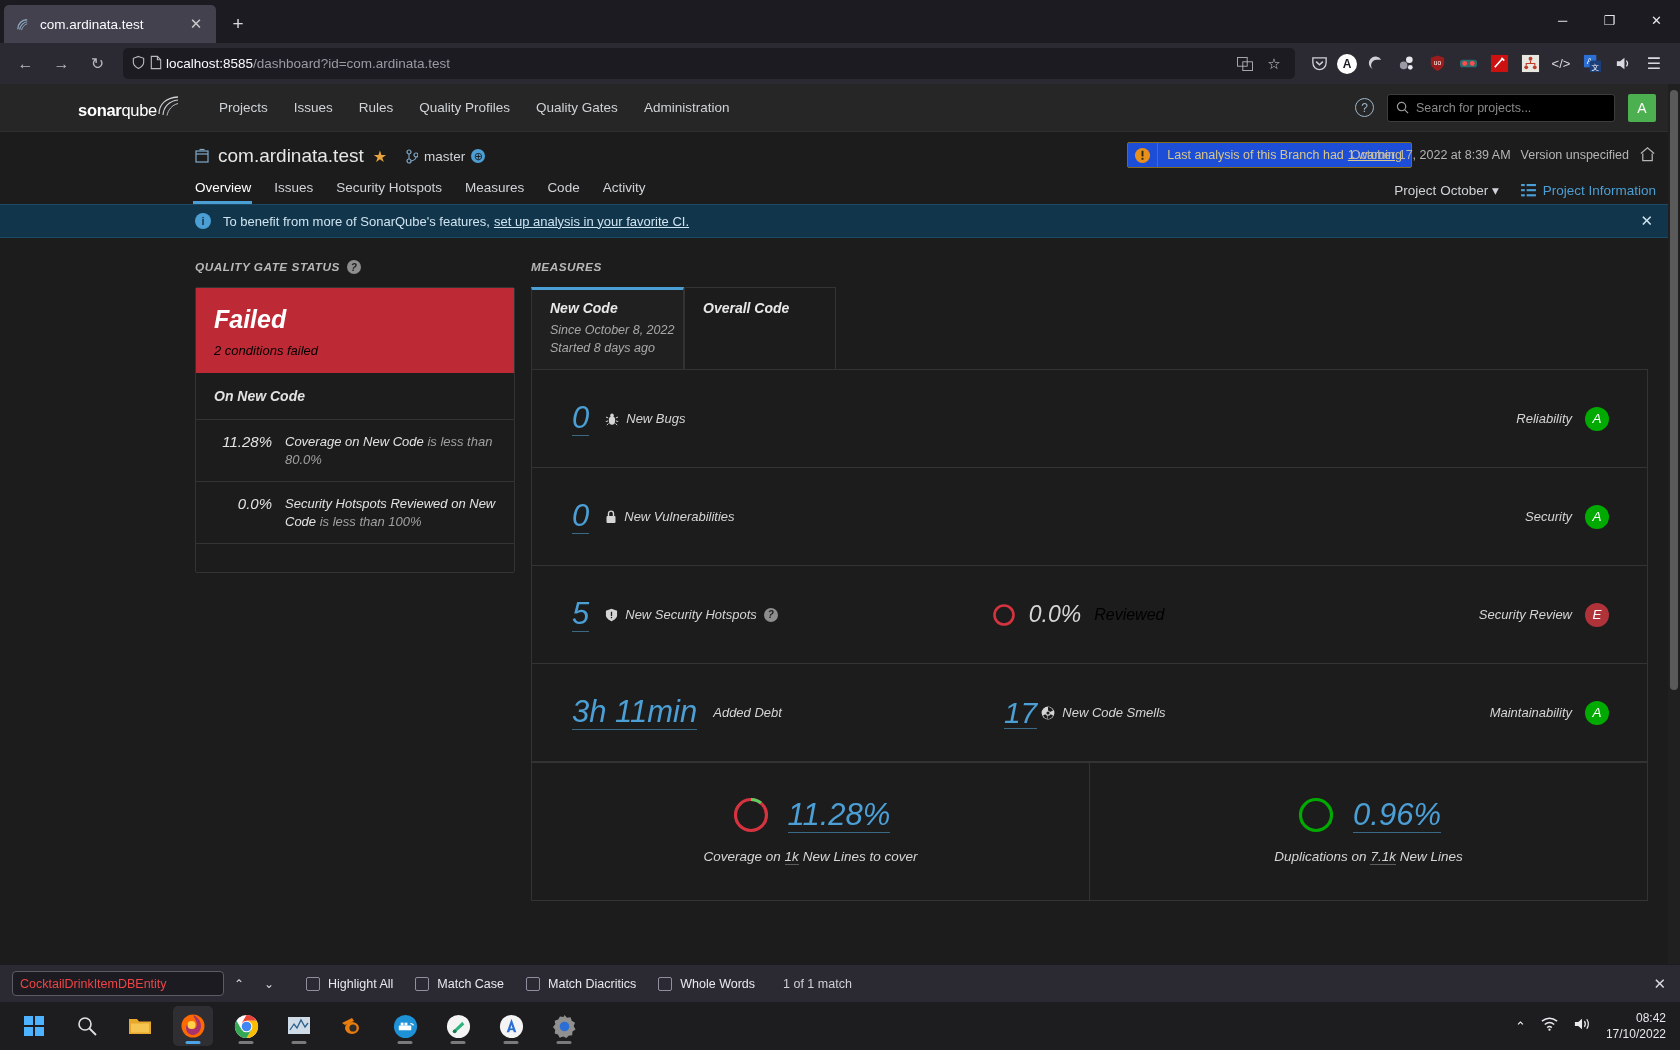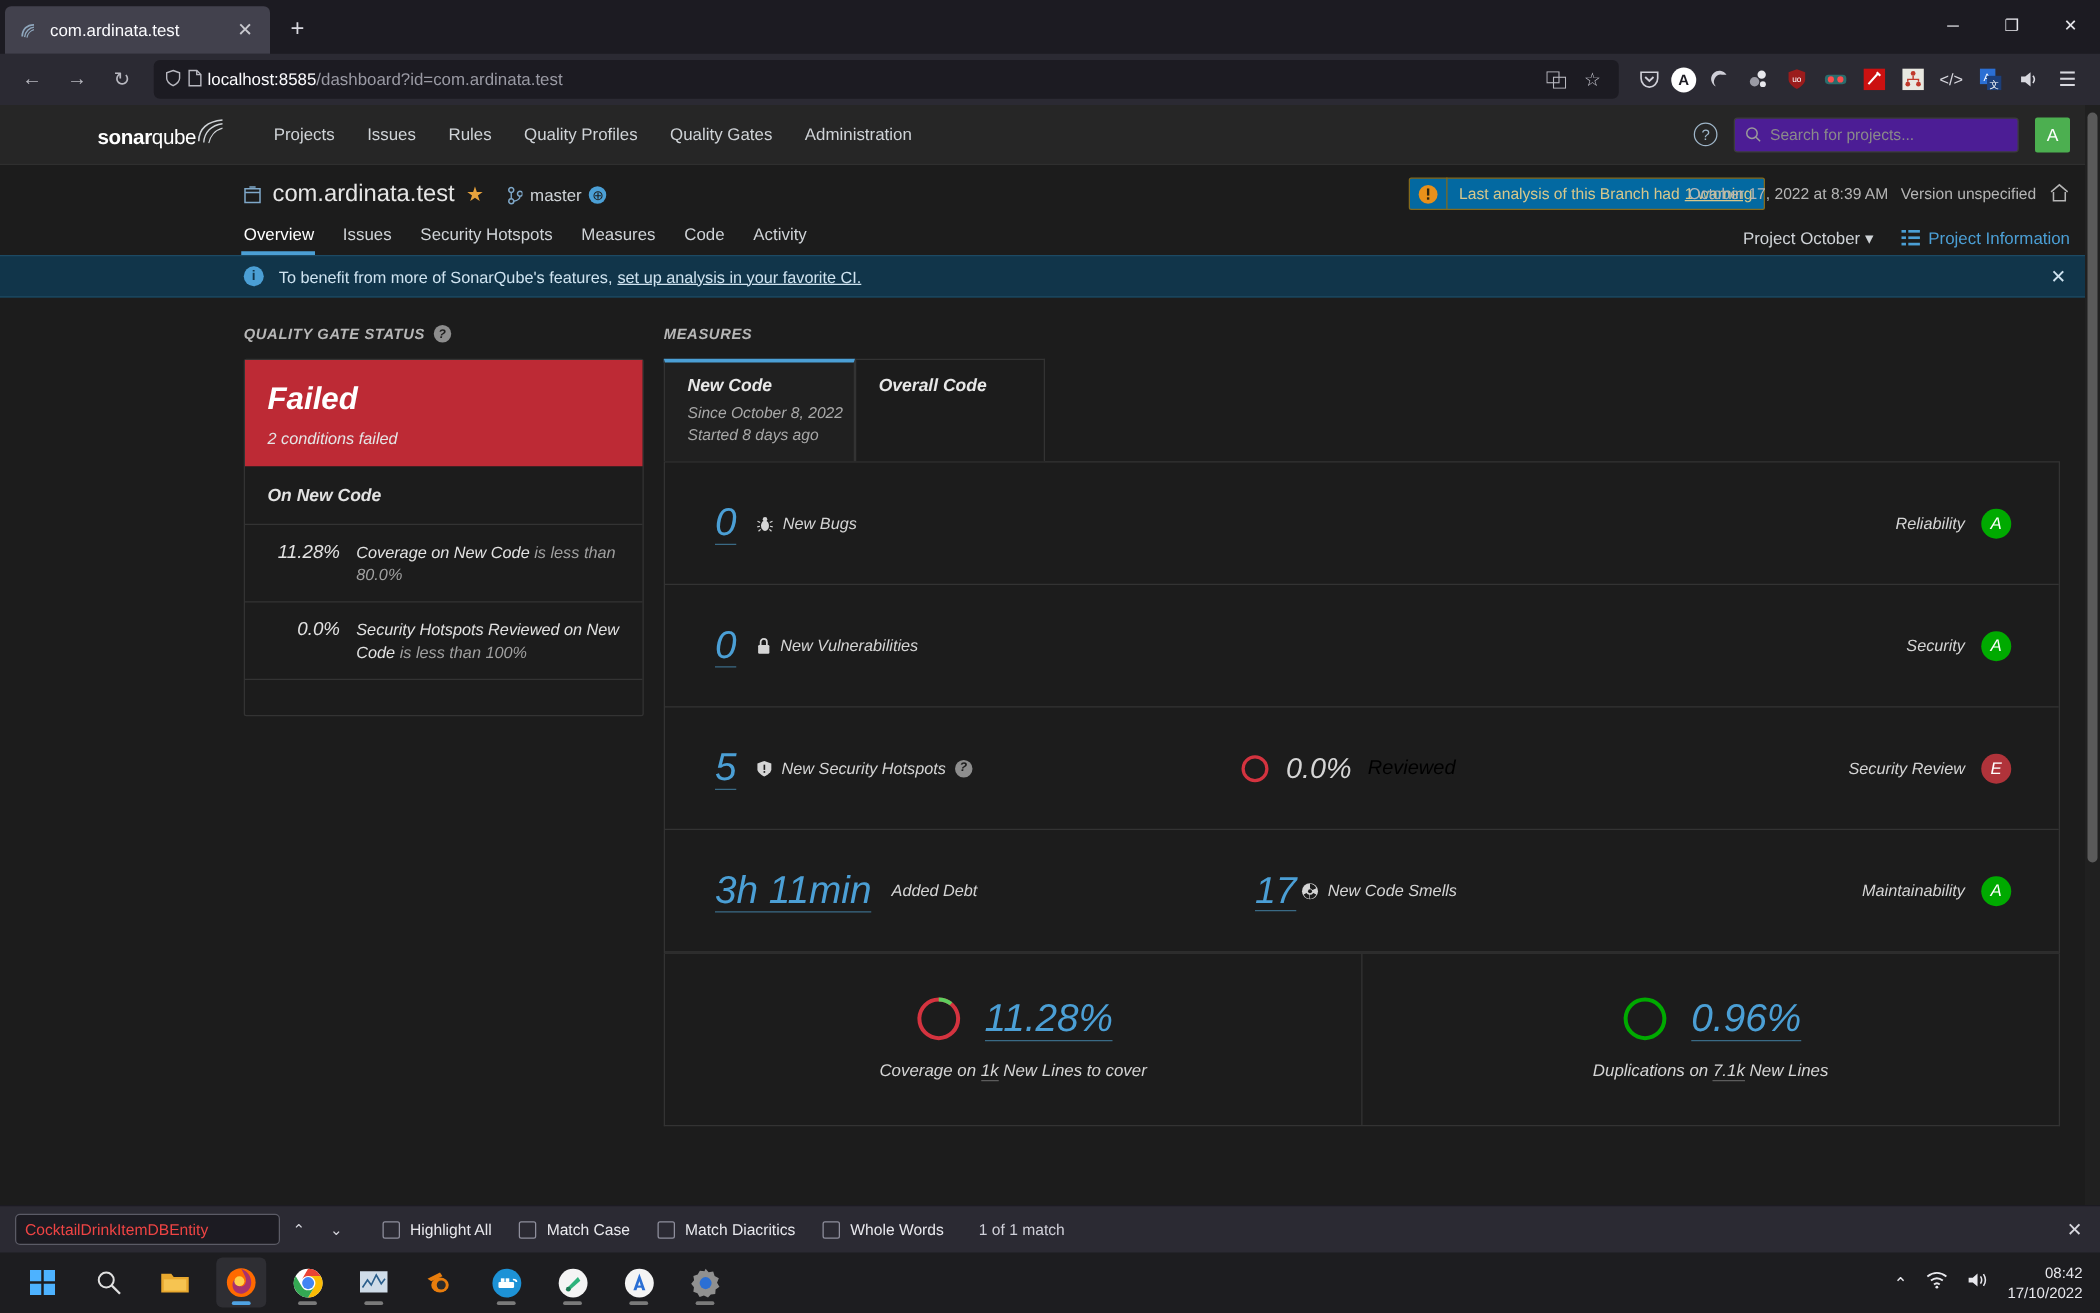--- a/index.html
+++ b/index.html
@@ -47,32 +47,32 @@
   .scroll-thumb { position: absolute; right: 2px; top: 6px; width: 8px; height: 600px; background: #5a5a5a; border-radius: 4px; }
 
   
   .sq-nav { height: 48px; background: #262626; display: flex; align-items: center; padding: 0 24px 0 78px; gap: 0; border-bottom: 1px solid #2f2f2f;}
   .sq-logo { display: flex; align-items: baseline; margin-right: 26px; }
   .sq-logo .lg1 { color: #fff; font-weight: bold; font-size: 16.5px; letter-spacing: -0.3px; }
   .sq-logo .lg2 { color: #fff; font-size: 16.5px; letter-spacing: -0.3px; }
   .sq-nav-item { color: #cfd3d7; font-size: 13.5px; padding: 0 13px; height: 48px; display: flex; align-items: center; }
   .sq-nav-right { margin-left: auto; display: flex; align-items: center; gap: 13px; }
   .help-icon { width: 19px; height: 19px; border-radius: 50%; border: 1.4px solid #9fb6c9; color:#9fb6c9; display:flex; align-items:center; justify-content:center; font-size: 12px; }
-  .search-box { width: 228px; height: 28px; background: #4c1d95; border: 1px solid #3d3d3d; border-radius: 3px; display: flex; align-items: center; gap: 7px; padding: 0 8px; color: #8a8a8a; font-size: 12.5px; }
+  .search-box { width: 228px; height: 28px; background: #000000; border: 1px solid #3d3d3d; border-radius: 3px; display: flex; align-items: center; gap: 7px; padding: 0 8px; color: #8a8a8a; font-size: 12.5px; }
   .avatar-sq { width: 28px; height: 28px; background: #4caf50; color:#fff; display:flex; align-items:center; justify-content:center; font-size: 14px; border-radius: 2px; }
 
   
   .proj-head { padding: 13px 24px 0 195px; position: relative; }
   .proj-line { display: flex; align-items: center; gap: 9px; }
   .proj-name { color: #e6e6e6; font-size: 19px; }
   .star { color: #e8a33d; font-size: 16px; }
   .branch { display: flex; align-items: center; gap: 6px; color: #cfd3d7; font-size: 13.5px; margin-left: 10px; }
   .branch-plus { width: 14px; height: 14px; border-radius: 50%; background: #4b9fd5; color: #1c1c1c; font-size: 11px; display:flex; align-items:center; justify-content:center; }
 
-  .warn-box { position: absolute; right: 268px; top: 10px; display: flex; align-items: center; border: 1px solid #846a1c; background: #0369a1; border-radius: 2px; height: 26px; }
+  .warn-box { position: absolute; right: 268px; top: 10px; display: flex; align-items: center; border: 1px solid #846a1c; background: #1d4ed8; border-radius: 2px; height: 26px; }
   .warn-ico { width: 29px; display:flex; align-items:center; justify-content:center; }
   .warn-txt { color: #d7c78b; font-size: 12.5px; padding: 0 9px; border-left: 1px solid #846a1c; height: 26px; display:flex; align-items:center; gap:4px; }
   .warn-link { color: #d7c78b; text-decoration: underline; }
   .meta-right { position: absolute; right: 24px; top: 14px; display: flex; align-items: center; gap: 10px; color: #b5b5b5; font-size: 12.5px; }
 
   .proj-tabs { display: flex; gap: 0; margin-top: 13px; padding-left: 0; }
   .ptab { color: #cfd3d7; font-size: 13.5px; padding: 0 12px 9px 0; margin-right: 11px; position: relative; }
   .ptab.active { color: #fff; }
   .ptab.active::after { content:''; position:absolute; left:-2px; right:11px; bottom:0; height: 3px; background:#4b9fd5; }
   .proj-right2 { position: absolute; right: 24px; bottom: 6px; display: flex; align-items: center; gap: 22px; font-size: 13.5px; }
@@ -88,21 +88,21 @@
   
   .content { display: flex; padding: 22px 32px 0 195px; gap: 16px; font-style: italic; }
   .col-left { width: 320px; flex: 0 0 320px; }
   .col-right { flex: 1; }
   .sect-title { color: #b7b7b7; font-size: 11.8px; font-weight: bold; letter-spacing: 0.5px; margin-bottom: 13px; display:flex; align-items:center; gap: 7px;}
   .q-help { width: 14px; height: 14px; border-radius: 50%; background:#8d8d8d; color:#1c1c1c; font-size:10px; display:flex; align-items:center; justify-content:center; font-weight:bold;}
 
   .qg-card { border: 1px solid #333; border-radius: 2px; }
   .qg-failed { background: #bd2a35; padding: 17px 18px 15px; }
   .qg-failed h2 { color: #fff; font-size: 25px; font-weight: bold; margin-bottom: 9px; }
-  .qg-failed p { color: #e5e5e5; font-size: 13px; }
+  .qg-failed p { color: #000000; font-size: 13px; }
   .qg-onnew { padding: 15px 18px; color: #e2e2e2; font-size: 14px; font-weight: bold; border-bottom: 1px solid #333; }
   .qg-row { display: flex; padding: 13px 18px 13px 10px; border-bottom: 1px solid #333; gap: 13px; align-items: flex-start; }
   .qg-val { width: 66px; flex: 0 0 66px; text-align: right; color: #e2e2e2; font-size: 15px; }
   .qg-desc { color: #e2e2e2; font-size: 13px; line-height: 1.35; }
   .qg-desc .dim { color: #a0a0a0; }
   .qg-empty { height: 28px; }
 
   
   .m-tabs { display: flex; }
   .m-tab { width: 153px; border: 1px solid #333; border-bottom: none; padding: 12px 0 12px 18px; }

